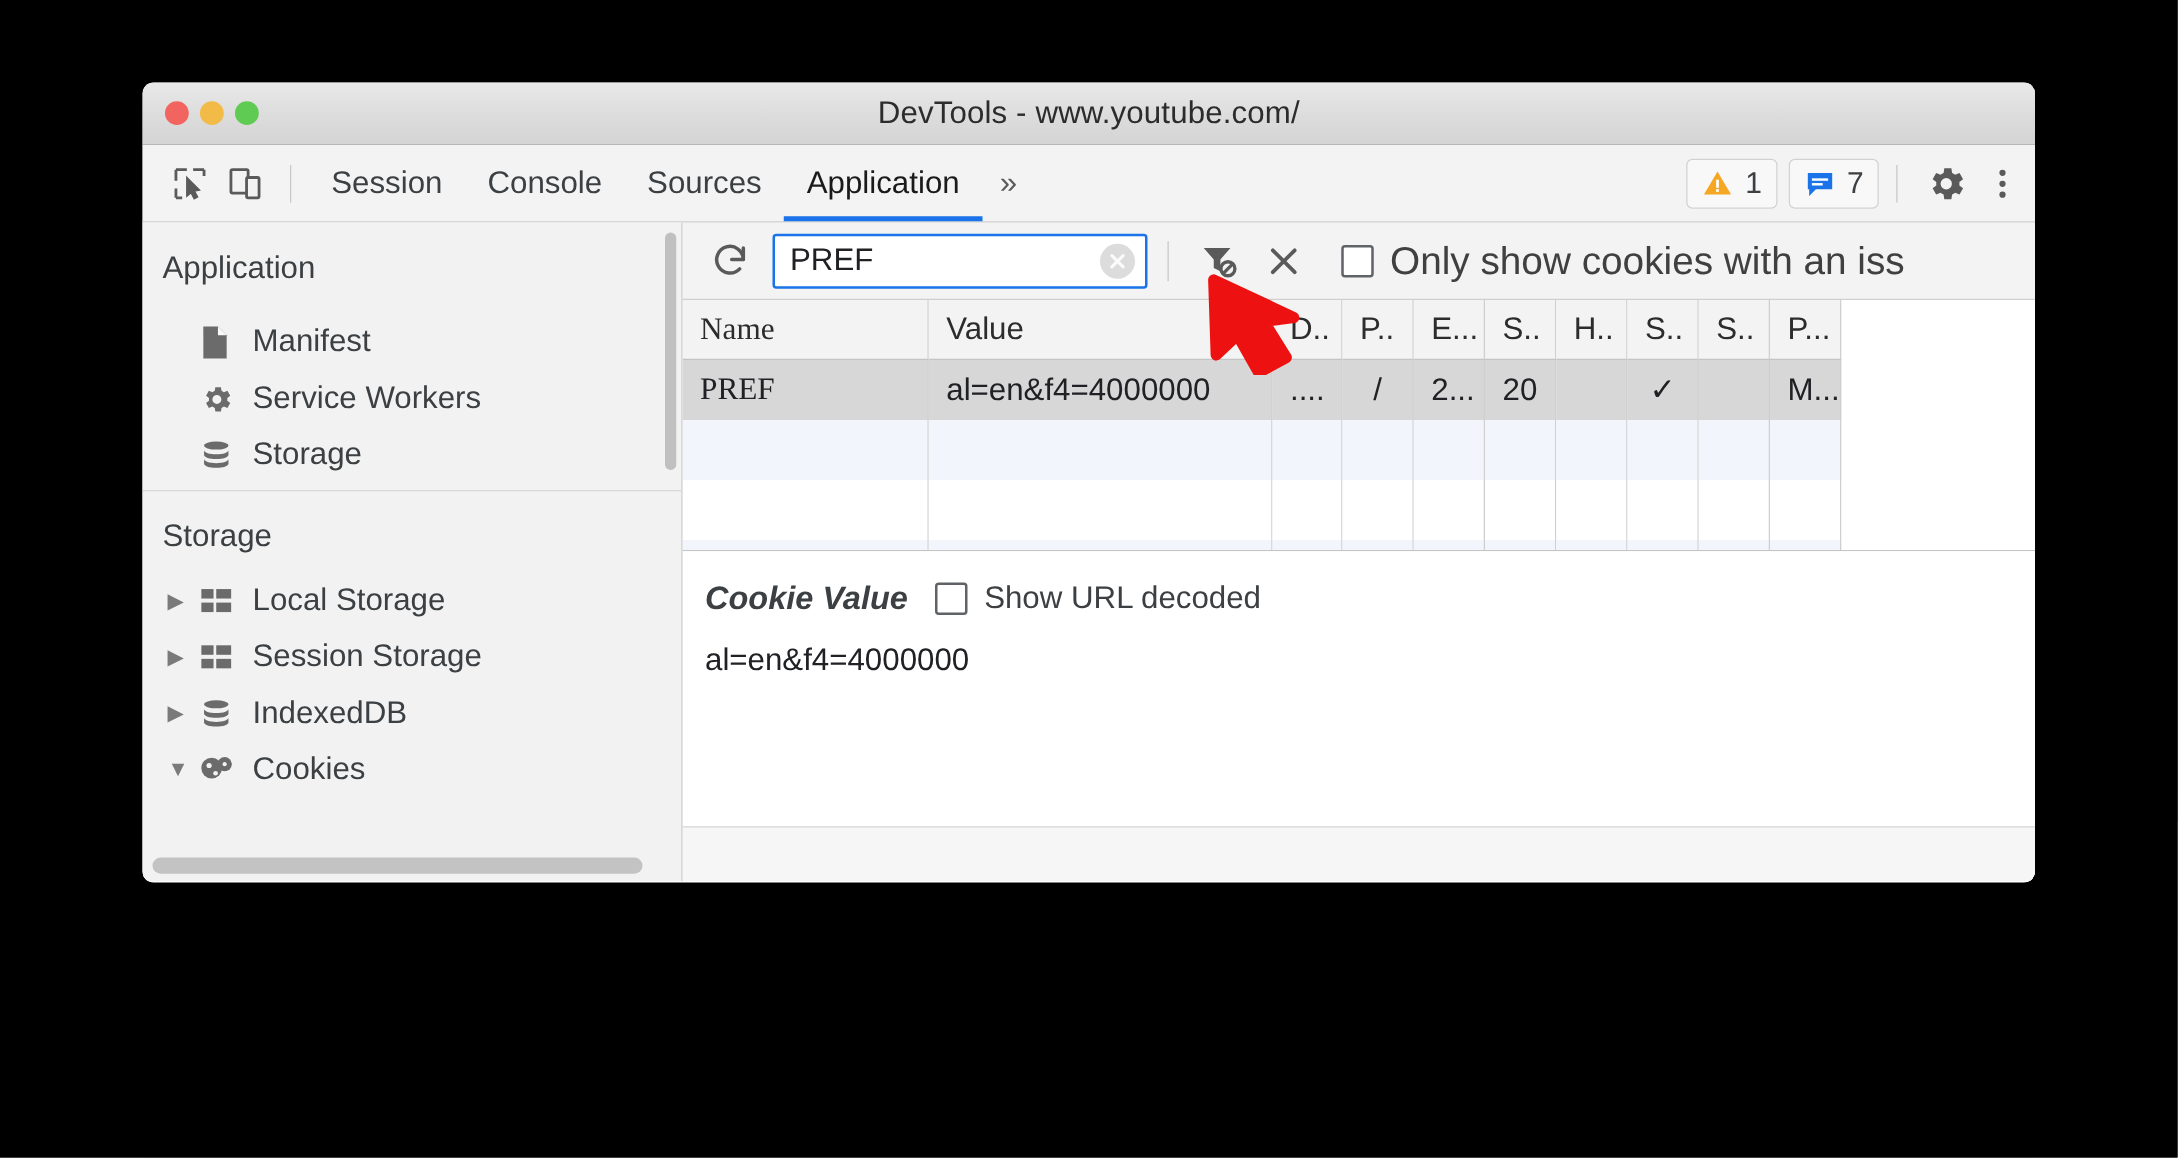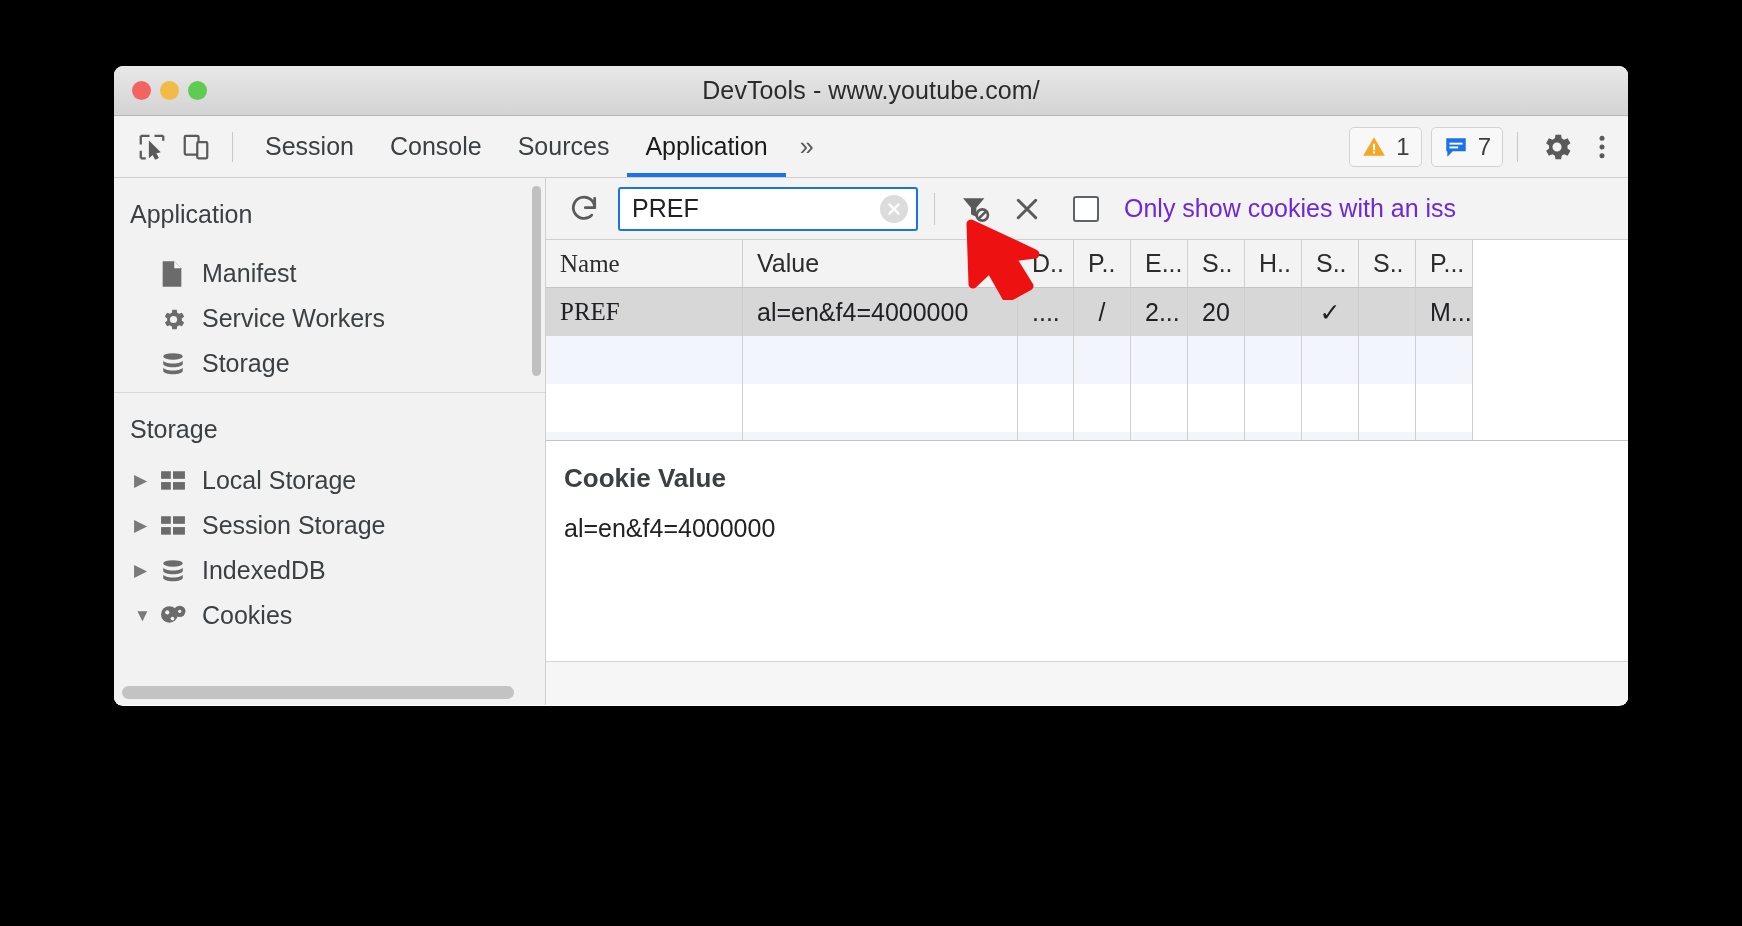--- a/index.html
+++ b/index.html
@@ -247,25 +247,24 @@
     min-width: 0;
   }
   .chkbox {
     width: 26px; height: 26px;
     border: 2px solid #5f6368;
     border-radius: 3px;
     background: #fff;
     flex: none;
   }
   .chk-label {
-    font-size: 25px;
-    color: #6d28d9;
+    font-size: 31px;
+    color: #404040;
     white-space: nowrap;
     overflow: hidden;
-    margin-left: 12px;
   }
 
   
   .table {
     flex: none;
     height: 201px;
     border-bottom: 1px solid #c4c4c4;
     overflow: hidden;
   }
   .trow {
@@ -312,20 +311,21 @@
   }
   .detail-head {
     display: flex;
     align-items: center;
     gap: 22px;
   }
   .detail-title {
     font-size: 26px;
     font-weight: bold;
     color: #3c4043;
+    font-style: italic;
   }
   .detail-chk {
     display: flex; align-items: center; gap: 13px;
   }
   .detail-chk .lbl { font-size: 25px; color: #3c4043; }
   .detail-value {
     margin-top: 20px;
     font-size: 25px;
     color: #202124;
   }
@@ -614,20 +614,24 @@
             <div class="tcell c-http"></div>
             <div class="tcell c-sec"></div>
             <div class="tcell c-same"></div>
             <div class="tcell c-part"></div>
           </div>
         </div>
 
         <div class="detail">
           <div class="detail-head">
             <span class="detail-title">Cookie Value</span>
+            <span class="detail-chk">
+              <span class="chkbox"></span>
+              <span class="lbl">Show URL decoded</span>
+            </span>
           </div>
           <div class="detail-value">al=en&amp;f4=4000000</div>
         </div>
 
         <div class="bottom-strip"></div>
       </div>
     </div>
   </div>
 
   <svg class="cursor-arrow" viewBox="0 0 90 88">

